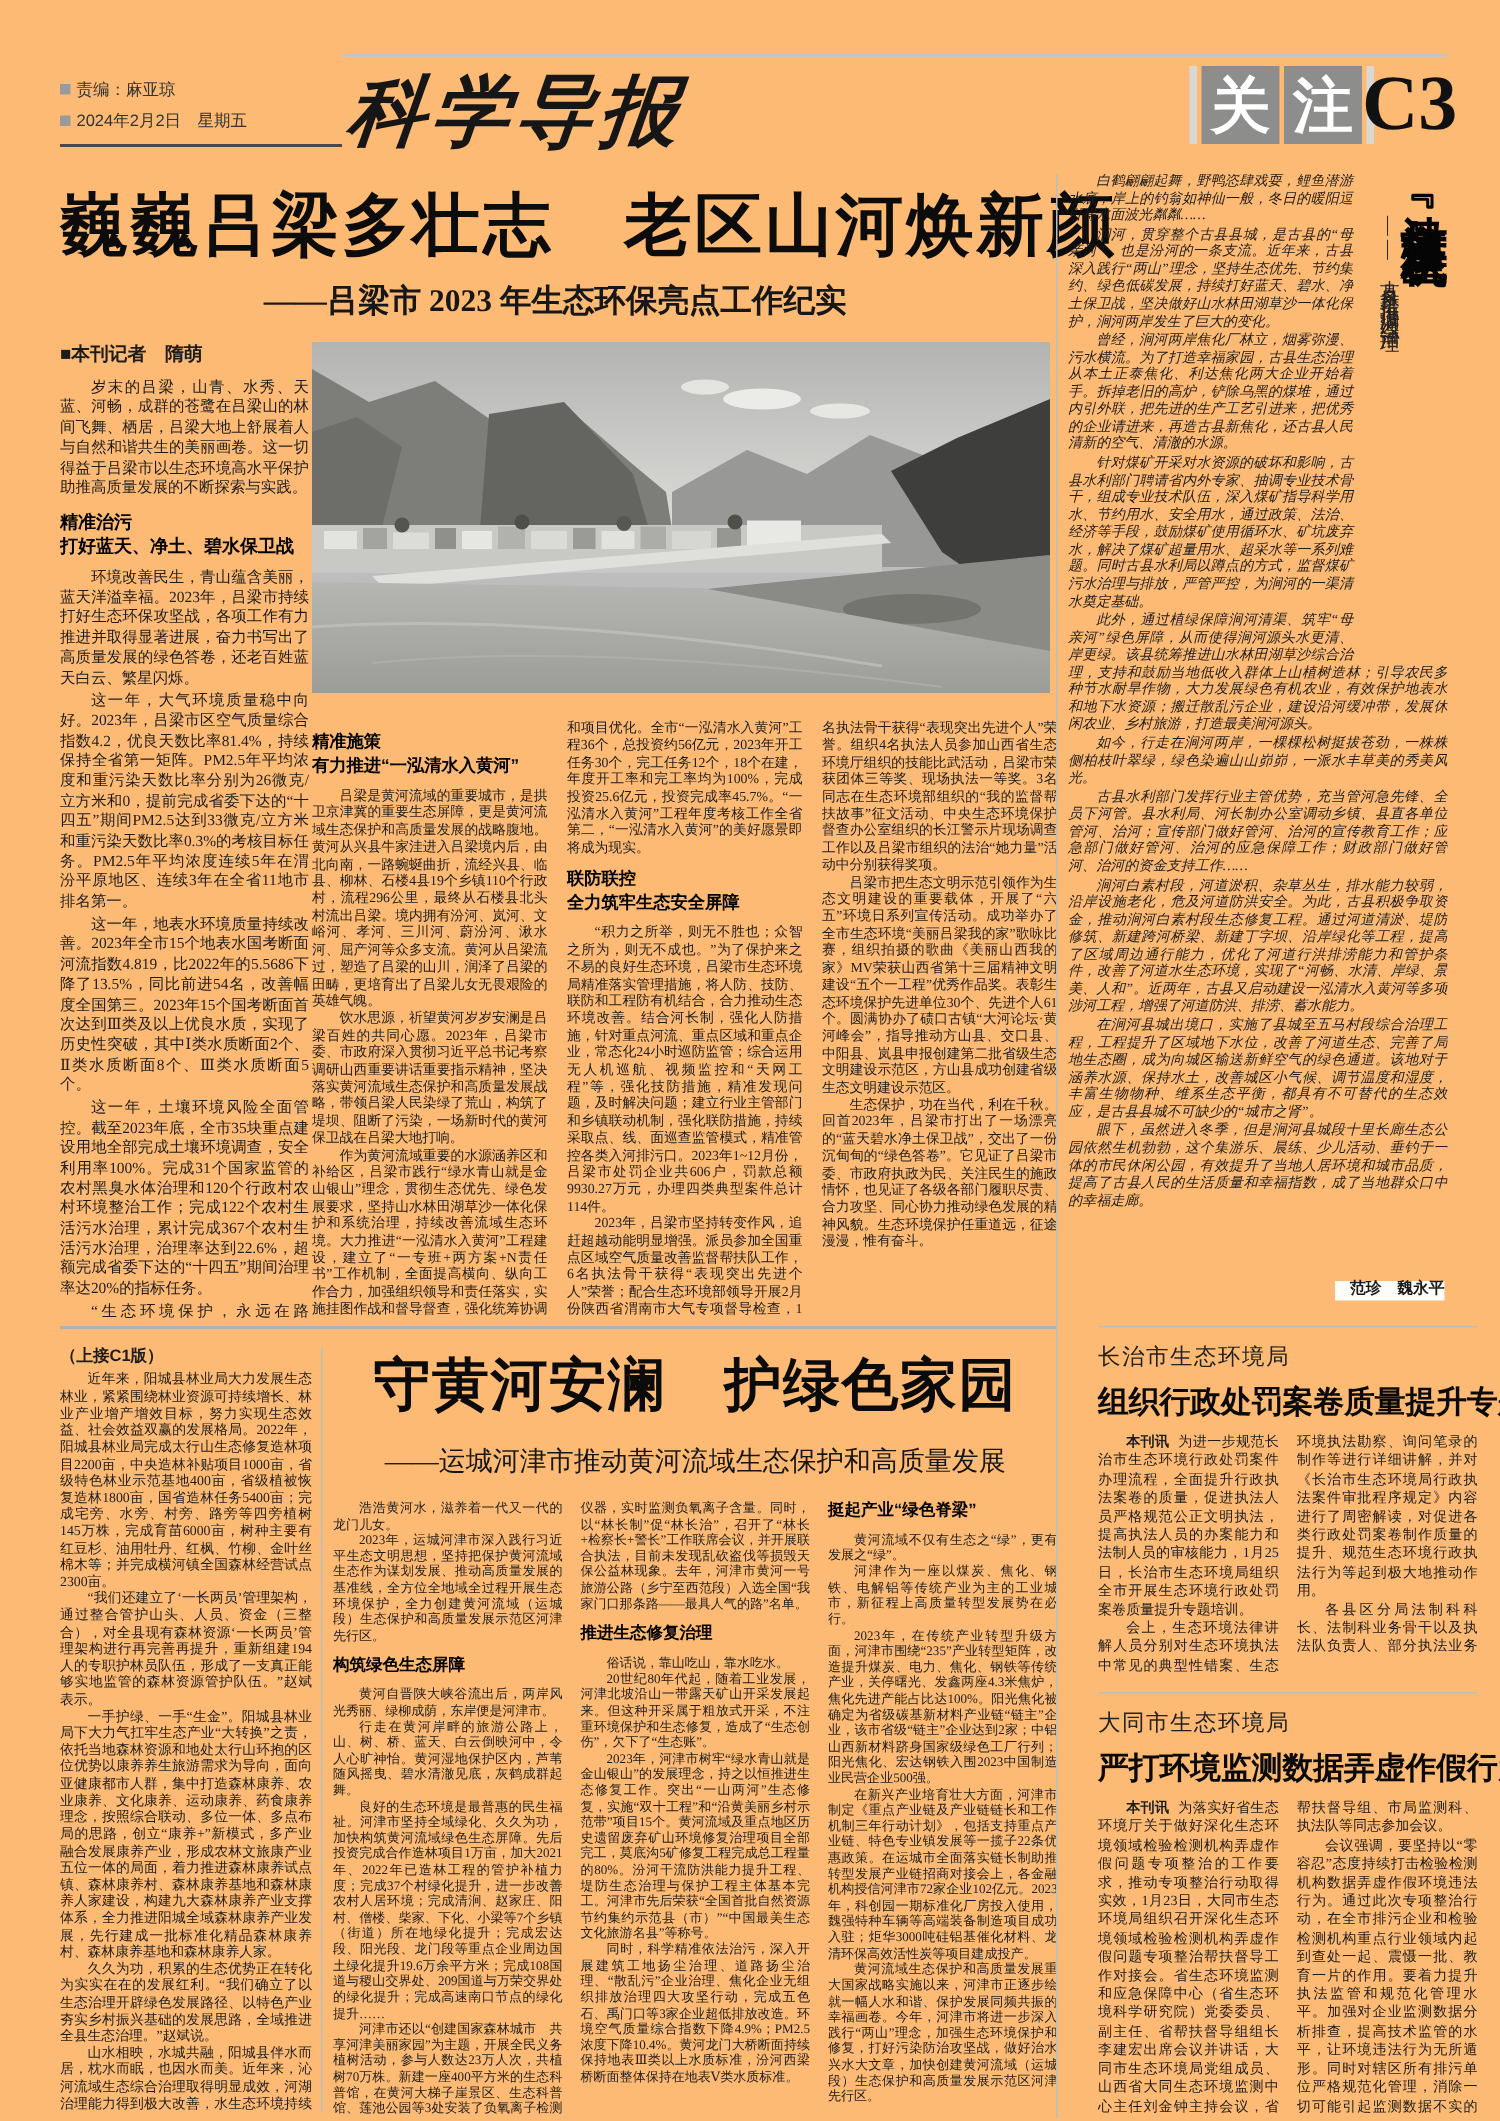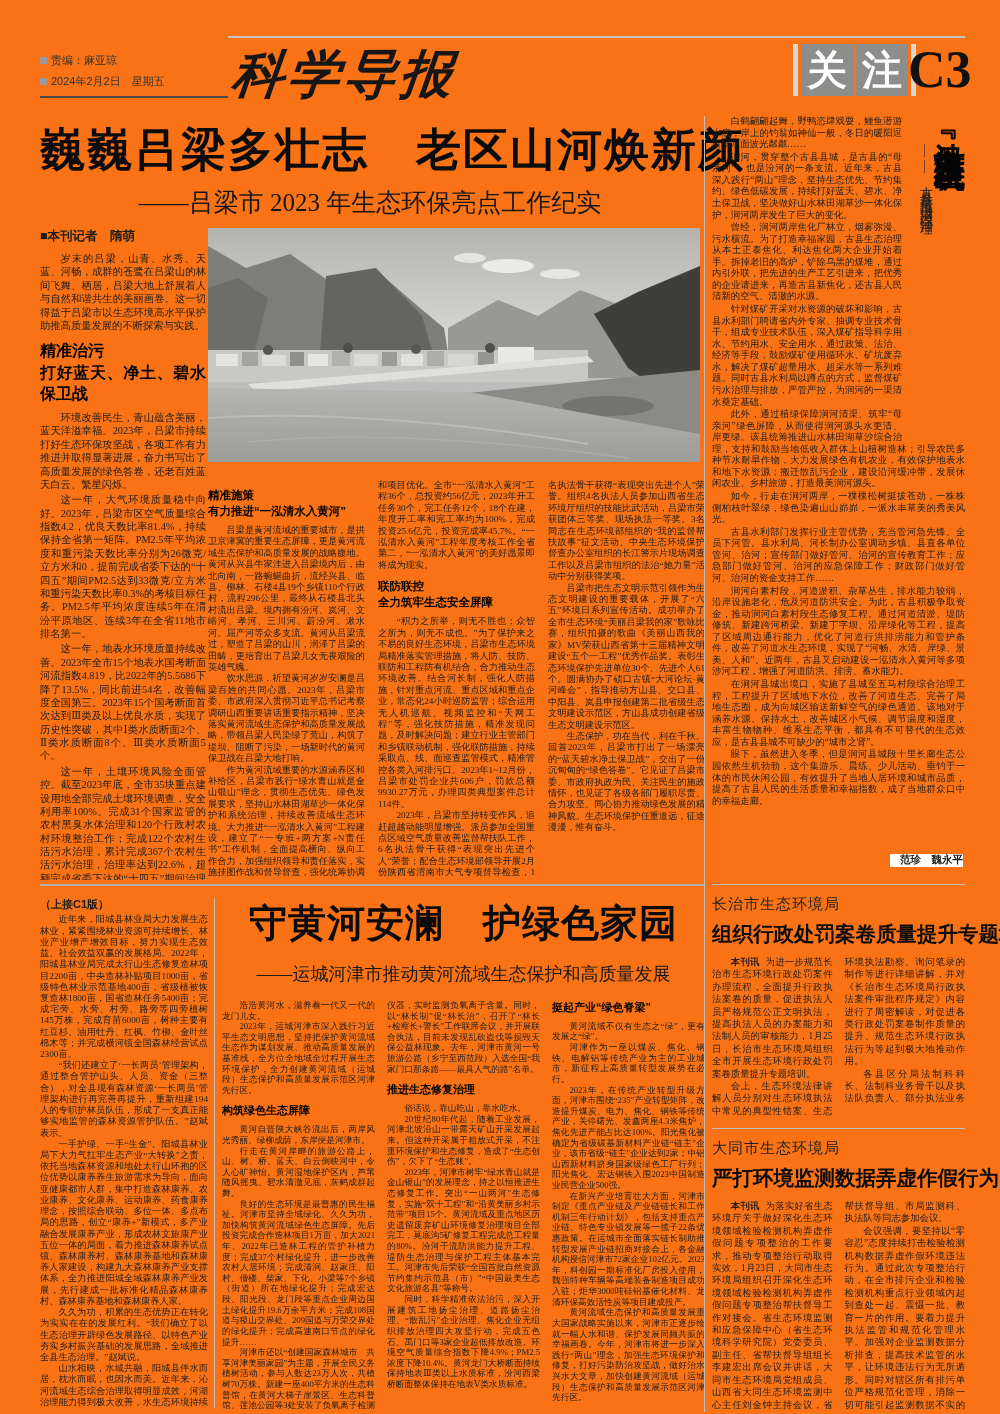--- a/index.html
+++ b/index.html
@@ -1,44 +1,44 @@
 <!DOCTYPE html>
 <html><head>
 <meta charset="utf-8">
 <style>
   html,body{margin:0;padding:0;background:#e9e9e6;}
-  #page{position:relative;width:1000px;height:1414px;margin:0 auto;background:#f97316;overflow:hidden;
+  #page{position:relative;width:1000px;height:1414px;margin:0 auto;background:#fdba74;overflow:hidden;
         font-family:"Liberation Serif","DejaVu Serif",serif;color:#1c1c1c;}
   
   .top-rule{position:absolute;left:228px;top:36px;width:737px;height:2px;background:#c4c4c2;}
   .hdr-meta{position:absolute;left:40px;top:50px;width:188px;font-size:11px;line-height:1.9;color:#333;
             border-bottom:2px solid #4a4a4a;padding-bottom:4px;font-family:"Liberation Sans","DejaVu Sans",sans-serif;}
   .hdr-meta .sq{display:inline-block;width:7px;height:7px;background:#9a9a9a;margin-right:4px;}
   .masthead{position:absolute;left:232px;top:40px;font-size:52px;font-weight:700;font-style:italic;
             font-family:"Liberation Serif","DejaVu Serif",serif;transform:skewX(-6deg);letter-spacing:4px;color:#161616;}
   .badge-bar{position:absolute;top:44px;width:5px;height:52px;background:#d8d8d5;}
   .badge-box{position:absolute;top:44px;width:52px;height:52px;background:#8d8d8b;color:#fff;
              font-family:"Liberation Sans","DejaVu Sans",sans-serif;font-weight:700;font-size:40px;
              display:flex;align-items:center;justify-content:center;}
   .page-no{position:absolute;left:908px;top:40px;font-size:52px;font-weight:700;
            font-family:"Liberation Serif","DejaVu Serif",serif;color:#111;}
   
   .lead-hl{position:absolute;left:40px;top:120px;width:660px;text-align:center;
            font-family:"Liberation Sans","DejaVu Sans",sans-serif;font-weight:800;font-size:45px;
            letter-spacing:2px;color:#0c0c0c;white-space:nowrap;}
-  .lead-dek{position:absolute;left:40px;top:186px;width:660px;text-align:center;font-size:25px;color:#171717;}
+  .lead-dek{position:absolute;left:40px;top:186px;width:660px;text-align:center;font-size:21px;color:#171717;font-weight:bold;}
   .lead-byline{position:absolute;left:40px;top:228px;width:168px;font-size:12.5px;font-weight:700;}
   .photo{position:absolute;left:208px;top:228px;width:492px;height:234px;background:#bdbdbd;}
   .photo svg{display:block;}
   .body-txt p{margin:0;text-align:justify;}
   .c-p{text-indent:2em;}
   .c-b{text-indent:2em;}
   .c-b .leadin{font-family:Liberation Serif, serif;font-weight:700;margin-right:6px;}
   .c-h{font-family:"Liberation Sans","DejaVu Sans",sans-serif;font-weight:700;white-space:pre-line;
-       text-align:left;margin:8px 0 6px 0 !important;font-size:16px;line-height:1.35;color:#000;}
+       text-align:left;margin:8px 0 6px 0 !important;font-size:12px;line-height:1.35;color:#000;}
   #lead-col1{position:absolute;left:40px;top:252px;width:166px;height:628px;overflow:hidden;
              font-size:10.3px;line-height:1.3;}
   #lead-col1 p{margin-bottom:2px;}
   #lead-rest{position:absolute;left:208px;top:480px;width:497px;height:400px;overflow:hidden;
              column-count:3;column-gap:13px;column-fill:auto;font-size:9.2px;line-height:1.24;}
   #lead-rest .c-h{font-size:11.5px;}
   .mid-divider{position:absolute;left:40px;top:884px;width:665px;height:2px;background:#b0b0ae;}
   
   #continued{position:absolute;left:40px;top:898px;width:168px;height:510px;overflow:hidden;
              font-size:9.2px;line-height:1.22;}
@@ -49,27 +49,27 @@
           font-family:"Liberation Sans","DejaVu Sans",sans-serif;font-weight:800;font-size:38px;
           letter-spacing:1px;color:#0b0b0b;white-space:nowrap;}
   .bot-dek{position:absolute;left:222px;top:962px;width:483px;text-align:center;font-size:18px;color:#161616;}
   #bottom-body{position:absolute;left:222px;top:1000px;width:483px;height:412px;overflow:hidden;
                column-count:3;column-gap:12px;column-fill:auto;font-size:8.7px;line-height:1.22;}
   #bottom-body .c-h{font-size:11px;}
   
   .rail-rule{position:absolute;left:704px;top:116px;width:1px;height:1296px;background:#bdbdbb;}
   #right-art{position:absolute;left:712px;top:116px;width:253px;height:764px;overflow:hidden;
              font-size:9.4px;line-height:1.23;}
-  #right-art p{margin-bottom:1px;}
+  #right-art p{margin-bottom:1px;font-style:italic;}
   .vt-wrap{float:right;height:316px;margin:2px 0 4px 8px;writing-mode:vertical-rl;}
   .vt-main{writing-mode:vertical-rl;font-size:31px;font-weight:800;letter-spacing:2px;line-height:1;
            font-family:"Liberation Serif","DejaVu Serif",serif;color:#050505;}
   .vt-sub{writing-mode:vertical-rl;font-size:13px;letter-spacing:3px;margin-top:26px;color:#222;padding-left:8px;}
   .right-sign{position:absolute;right:2px;top:738px;font-weight:700;font-size:10.5px;background:#fcfcf9;padding-left:10px;font-family:Liberation Serif, serif;}
-  .brief{position:absolute;left:712px;width:253px;border-top:1px solid #bdbdbb;padding-top:10px;}
+  .brief{position:absolute;left:732px;width:253px;border-top:1px solid #bdbdbb;padding-top:10px;}
   #brief1{top:884px;height:234px;}
   #brief2{top:1128px;height:276px;}
   .brief .kicker{font-size:15px;letter-spacing:1px;color:#222;margin:0 0 6px 0;
                  font-family:"Liberation Sans","DejaVu Sans",sans-serif;}
   .brief .b-hl{font-family:"Liberation Sans","DejaVu Sans",sans-serif;font-weight:800;font-size:20.5px;
                letter-spacing:0;color:#0a0a0a;margin:0 0 8px 0;white-space:nowrap;}
   .brief .b-body{column-count:2;column-gap:12px;column-fill:auto;overflow:hidden;font-size:9.4px;line-height:1.32;}
   #brief1 .b-body{height:168px;}
   #brief2 .b-body{height:214px;}
 </style>

